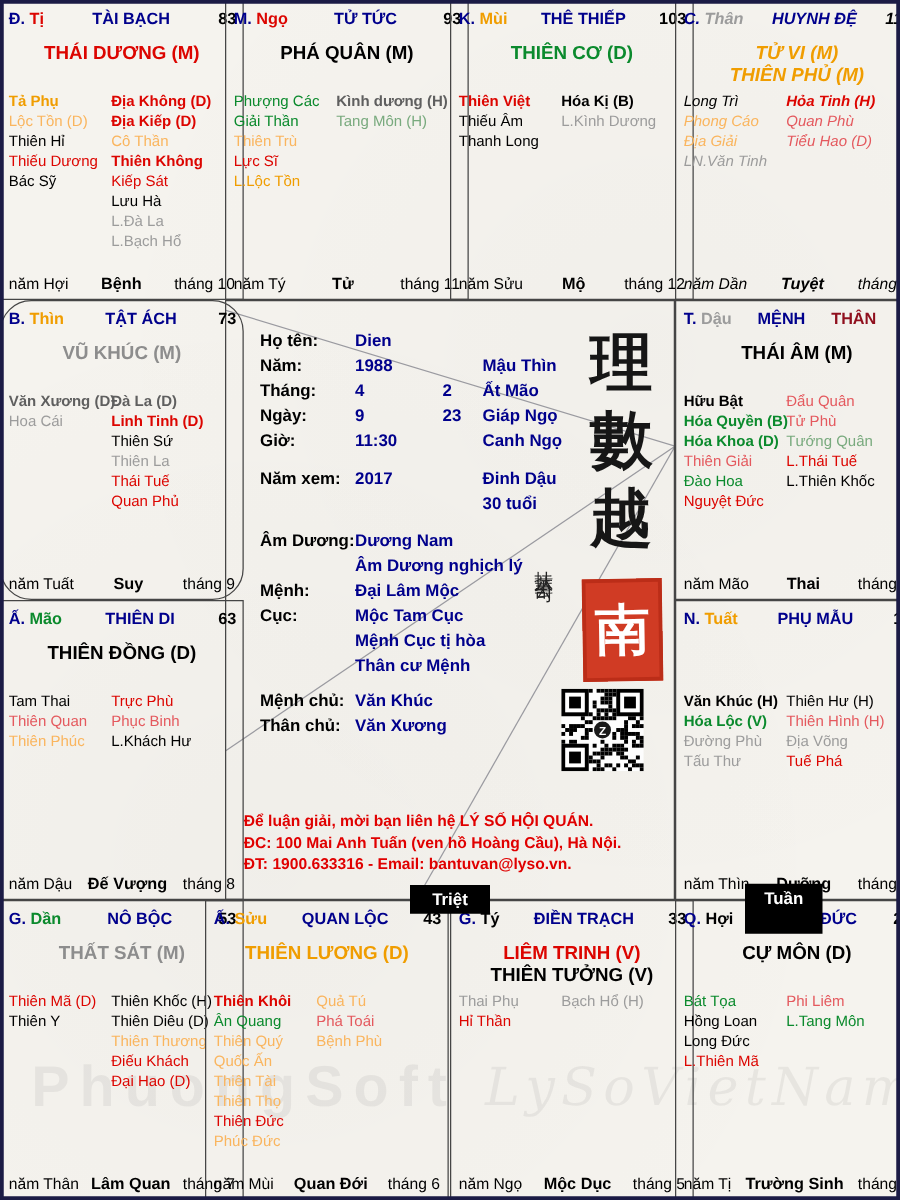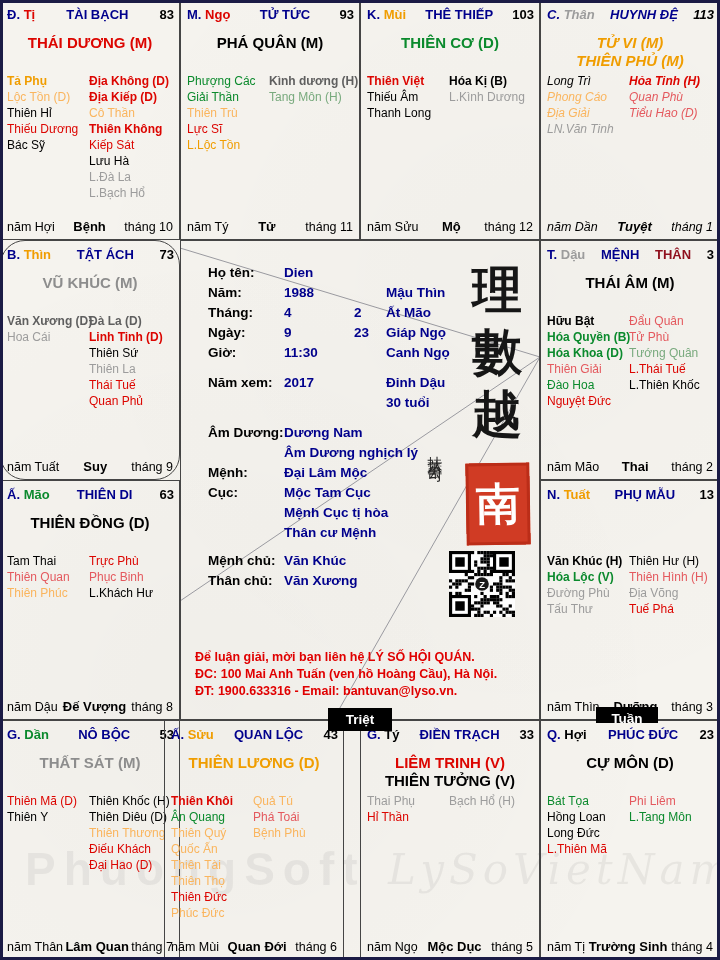--- a/index.html
+++ b/index.html
@@ -6,21 +6,21 @@
   #board{
     position:relative;width:720px;height:960px;
     background:
       radial-gradient(circle at 30% 72%, rgba(0,0,0,0.02), transparent 55%),
       radial-gradient(circle at 72% 30%, rgba(0,0,0,0.015), transparent 55%),
       #f5f3ee;
     font-family:"Liberation Sans",sans-serif;
     overflow:hidden;
   }
   #frame{position:absolute;inset:0;border:3px solid #1b1b45;pointer-events:none;z-index:9}
-  .cell{position:absolute;width:180px;height:240px;border:1px solid #454545;box-sizing:border-box;z-index:2}
+  .cell{position:absolute;width:195px;height:240px;border:1px solid #454545;box-sizing:border-box;z-index:2}
   #center-panel{position:absolute;left:180px;top:240px;width:360px;height:480px;border:1px solid #454545;box-sizing:border-box;z-index:1}
   #center-lines{position:absolute;left:180px;top:240px;z-index:0}
   .hdr{position:absolute;top:6px;left:6px;right:5px;display:flex;justify-content:space-between;align-items:baseline;font-size:13px;font-weight:bold;white-space:nowrap}
   .hdr-sb b{font-weight:bold}
   .hdr-num{color:#000}
   .mains{position:absolute;top:33px;left:0;right:0;text-align:center;font-weight:bold;font-size:15px;line-height:18px;white-space:nowrap}
   .cols{position:absolute;top:72px;left:6px;right:2px}
   .col{position:absolute;top:0;font-size:12px;line-height:16px;white-space:nowrap}
   .colL{left:0}
   .colR{left:82px}
@@ -40,21 +40,21 @@
   .crow .v2{flex:0 0 auto;min-width:32px;color:#00008c}
   .crow .v3{color:#00008c}
   #address{position:absolute;left:14px;top:408px;width:344px;font-size:12.5px;font-weight:bold;color:#e00000;line-height:17px;white-space:nowrap}
   #calligraphy{position:absolute;left:284px;top:18px;width:64px;text-align:center;color:#161616;font-family:"DejaVu Serif",serif;z-index:2}
   #calligraphy .big{font-size:50px;line-height:62px;font-weight:bold}
   #side-script{position:absolute;left:240px;top:203px;font-size:15px;line-height:27px;color:#222;font-family:"DejaVu Serif",serif;writing-mode:vertical-rl;letter-spacing:4px;z-index:2}
   #seal{position:absolute;left:285px;top:222px;width:64px;height:82px;background:#d03b24;box-shadow:inset 0 0 0 3px #bb2d18;display:flex;align-items:center;justify-content:center;color:#fff;font-size:44px;font-weight:bold;font-family:"DejaVu Serif",serif;z-index:2;transform:rotate(-1deg)}
   #qrbox{position:absolute;left:268px;top:310px;width:66px;height:66px;z-index:2}
   .tag{position:absolute;background:#000;color:#fff;font-weight:bold;font-size:13.5px;text-align:center;z-index:6;font-family:"Liberation Sans",sans-serif}
   #tag-triet{left:328px;top:708px;width:64px;height:23px;line-height:23px}
-  #tag-tuan{left:596px;top:707px;width:62px;height:16px;line-height:24px}
+  #tag-tuan{left:596px;top:707px;width:62px;height:40px;line-height:24px}
   .wm{position:absolute;color:#000;opacity:0.05;z-index:1;pointer-events:none;white-space:nowrap}
   #wm1{left:25px;top:842px;font-size:46px;font-weight:bold;letter-spacing:8px}
   #wm2{left:388px;top:845px;font-size:42px;font-style:italic;letter-spacing:5px;font-family:"DejaVu Serif",serif}
 </style>
 </head>
 <body>
 
 <div id="board">
   <svg id="center-lines" width="360" height="480" viewBox="0 0 360 480">
     <line x1="0" y1="8" x2="360" y2="117" stroke="#9a9aa0" stroke-width="1"></line>

